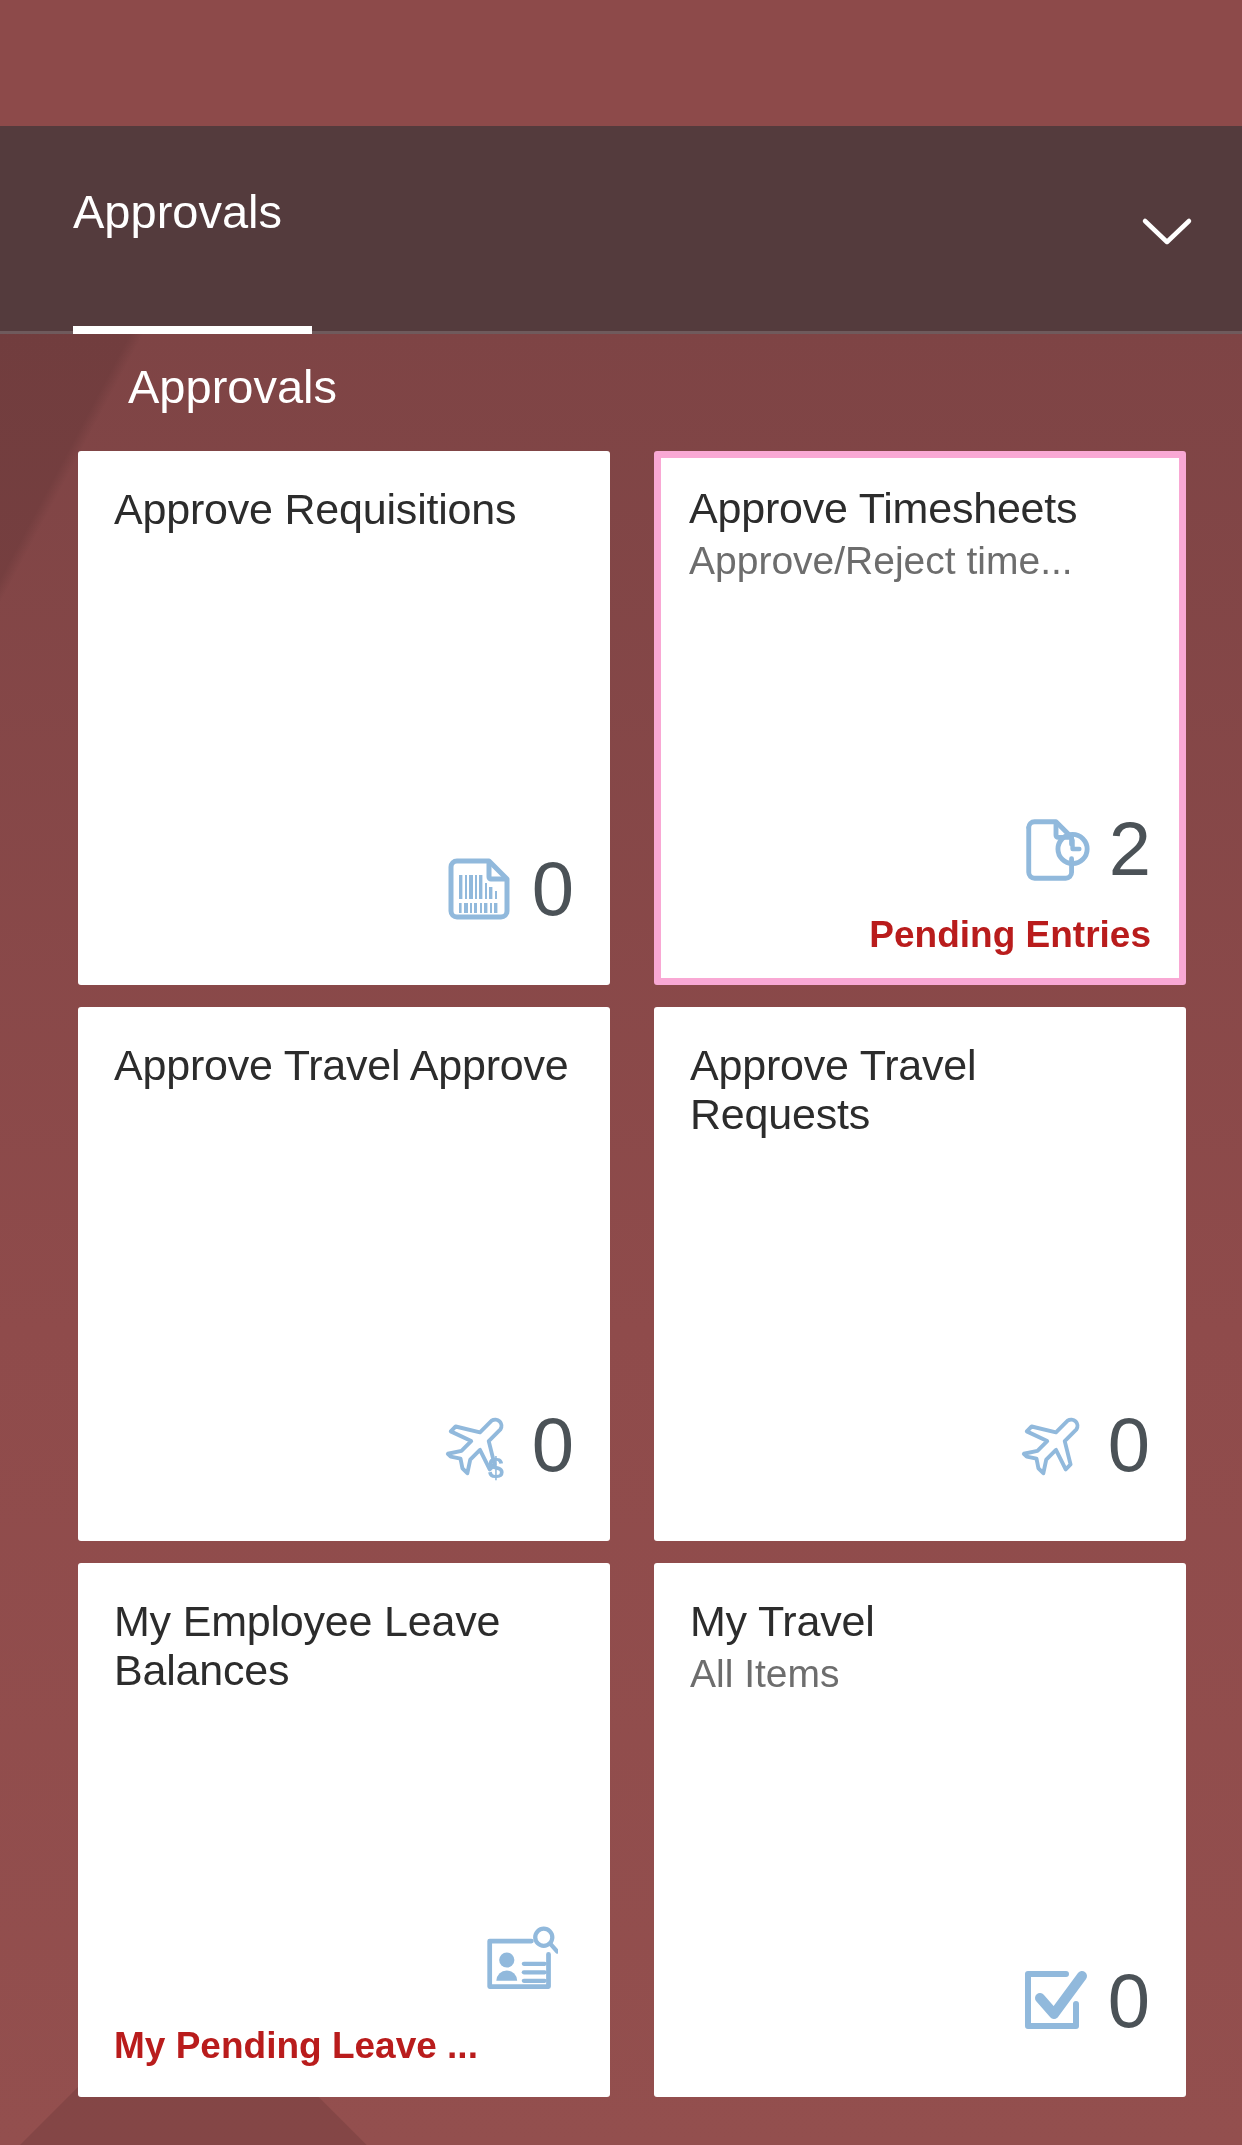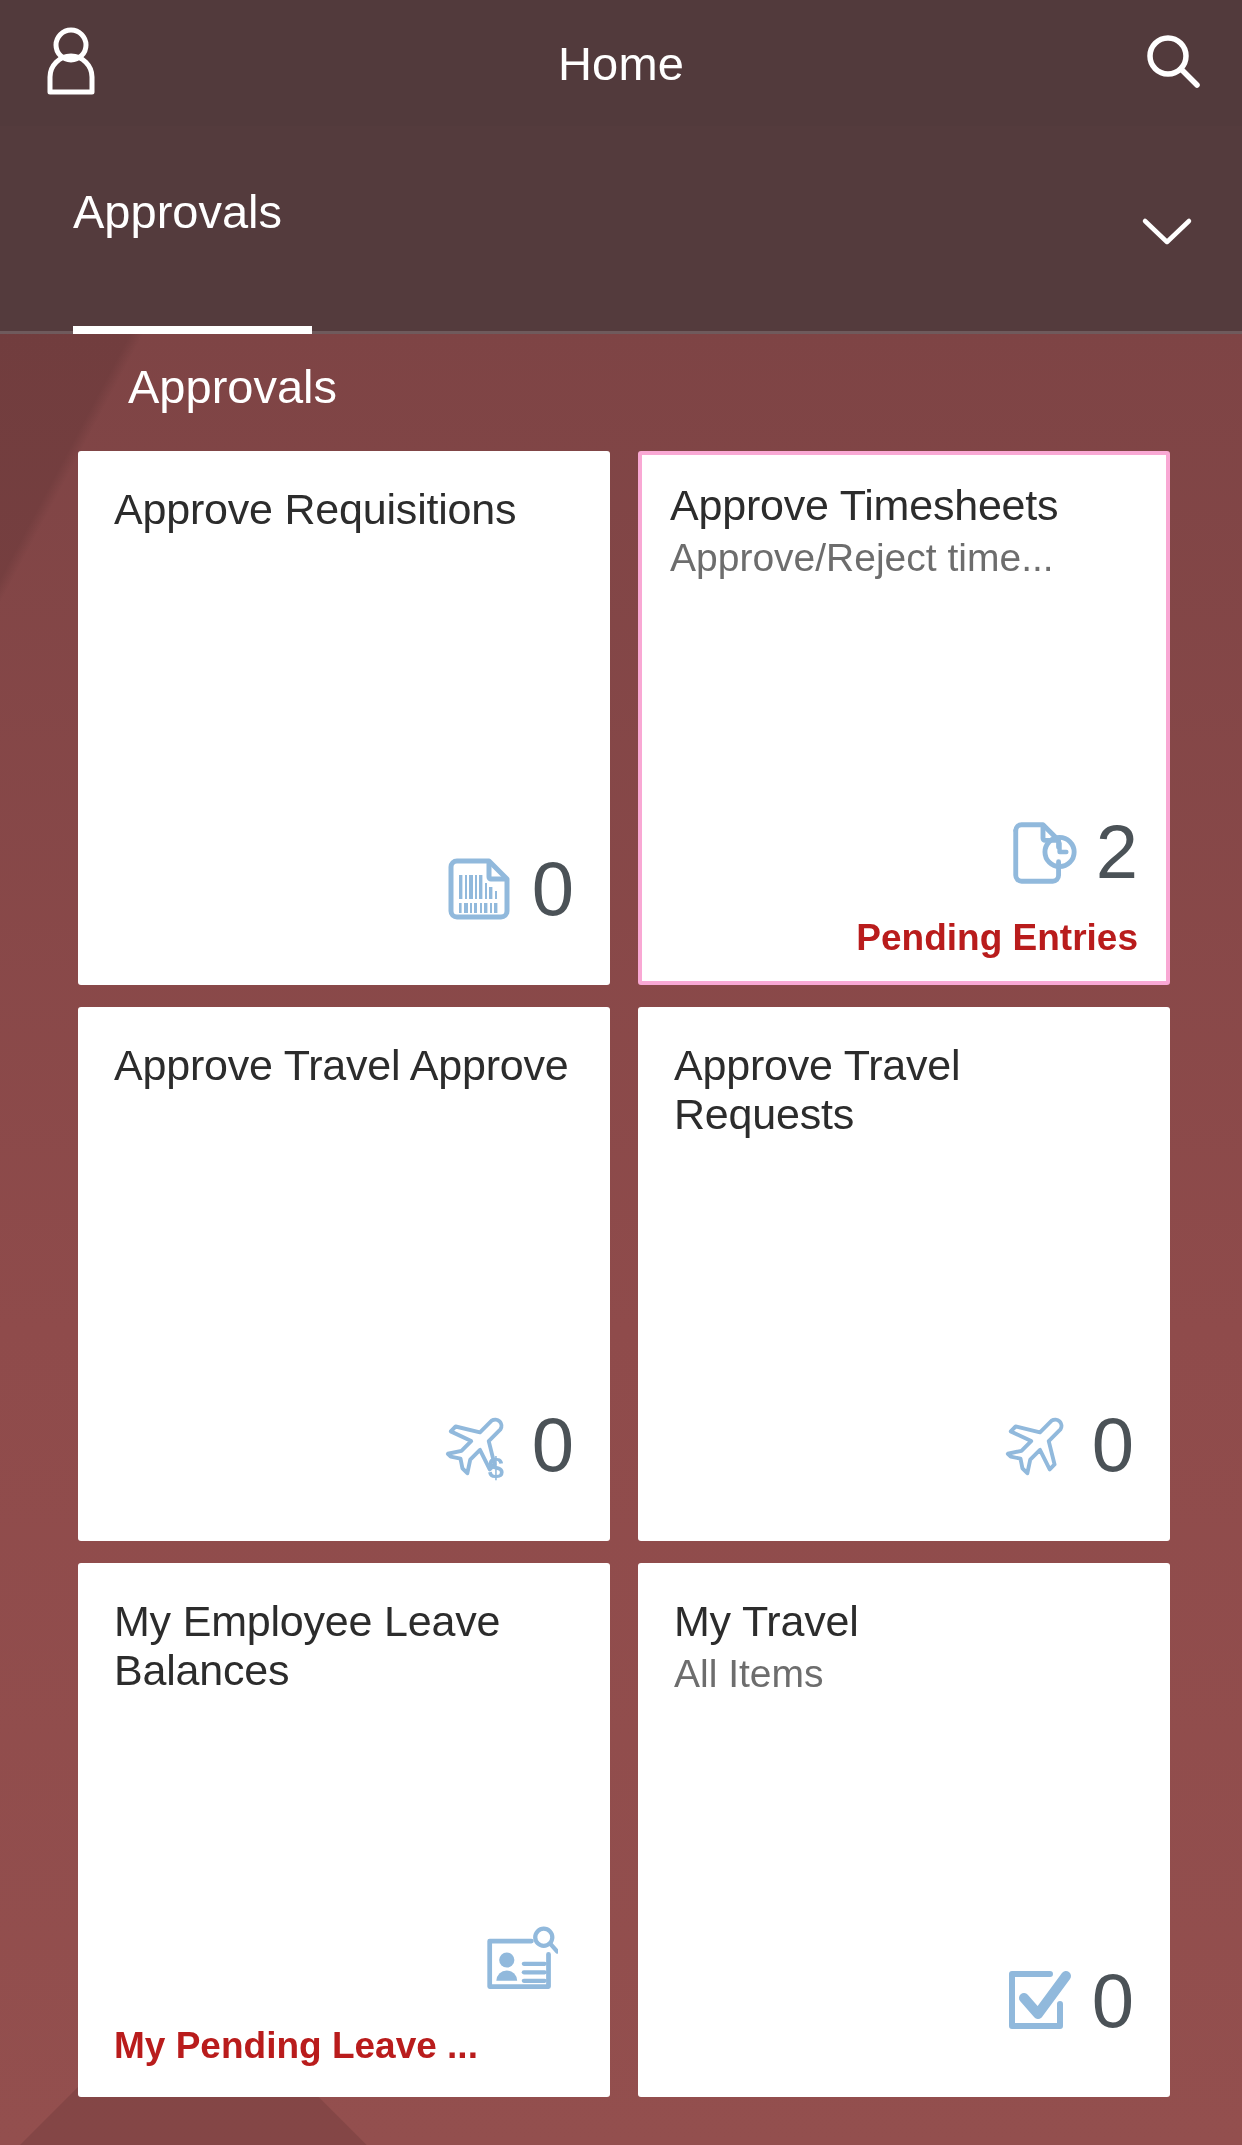--- a/index.html
+++ b/index.html
@@ -127,35 +127,35 @@
     font-size: 47px;
     font-weight: 400;
     line-height: 1.1;
   }
 
   #tile-grid {
     margin: 38px 0 0 78px;
     width: 1090px;
     display: grid;
     grid-template-columns: 532px 532px;
-    gap: 22px 28px;
+    gap: 22px 44px;
   }
 
   .tile {
     position: relative;
     width: 532px;
     height: 534px;
     background: #ffffff;
     border-radius: 3px;
     padding: 34px 36px 30px 36px;
     display: flex;
     flex-direction: column;
   }
   .tile.highlighted {
-    border: 4px solid #f9a8d4;
+    border: 7px solid #f9a8d4;
     padding: 26px 28px 22px 28px;
   }
 
   .tile-header { flex: 0 0 auto; }
   .tile-title {
     color: #2c2c2c;
     font-size: 43px;
     font-weight: 400;
     line-height: 1.14;
     letter-spacing: -0.2px;
@@ -208,42 +208,20 @@
 </style>
 </head>
 <body>
 
 <div id="app">
 
   <div id="bg-wash">
     <div id="bg-diag"></div>
   </div>
 
-  <div id="shell-header">
-
-    <div id="avatar-btn">
-      <span>
-        <svg width="64" height="68" viewBox="0 0 64 68" fill="none" stroke="#ffffff" stroke-width="5" stroke-linecap="round" stroke-linejoin="round">
-          <circle cx="32" cy="18" r="15"></circle>
-          <path d="M11 65 V50 a21 21 0 0 1 42 0 V65 Z"></path>
-        </svg>
-      </span>
-    </div>
-
-    <div id="page-title">Home</div>
-
-    <div id="search-btn">
-      <span>
-        <svg width="62" height="62" viewBox="0 0 62 62" fill="none" stroke="#ffffff" stroke-width="5.5" stroke-linecap="round">
-          <circle cx="26" cy="26" r="18"></circle>
-          <line x1="39" y1="39" x2="55" y2="55"></line>
-        </svg>
-      </span>
-    </div>
-  </div>
 
   <div id="group-bar">
 
     <div id="group-tab">
       <span id="group-tab-label">Approvals</span>
     </div>
     <div id="group-tab-underline"></div>
 
     <div id="group-chevron">
       <span>

